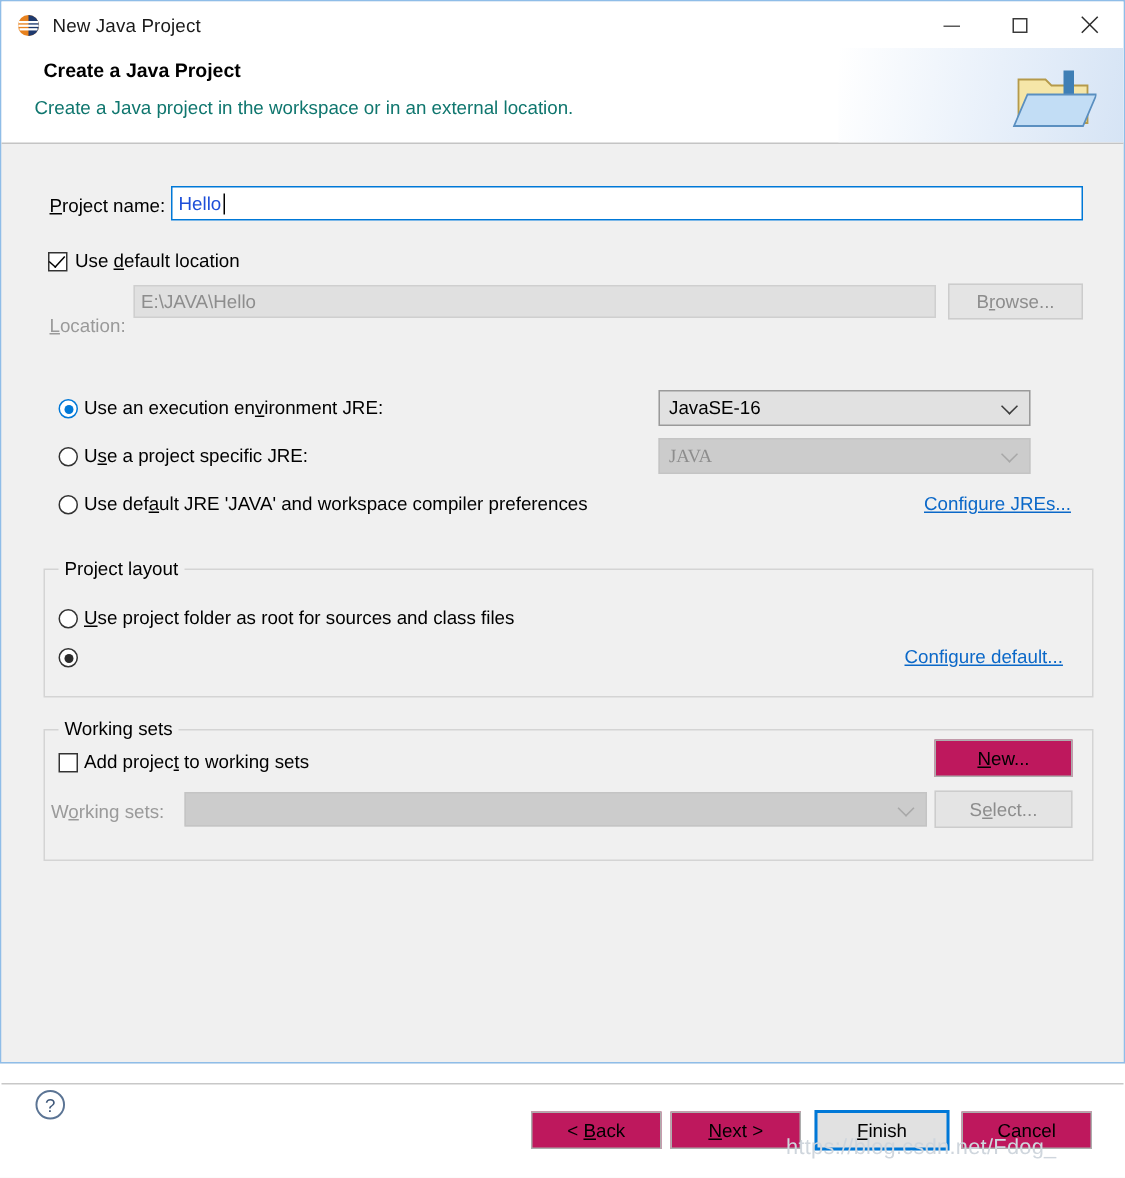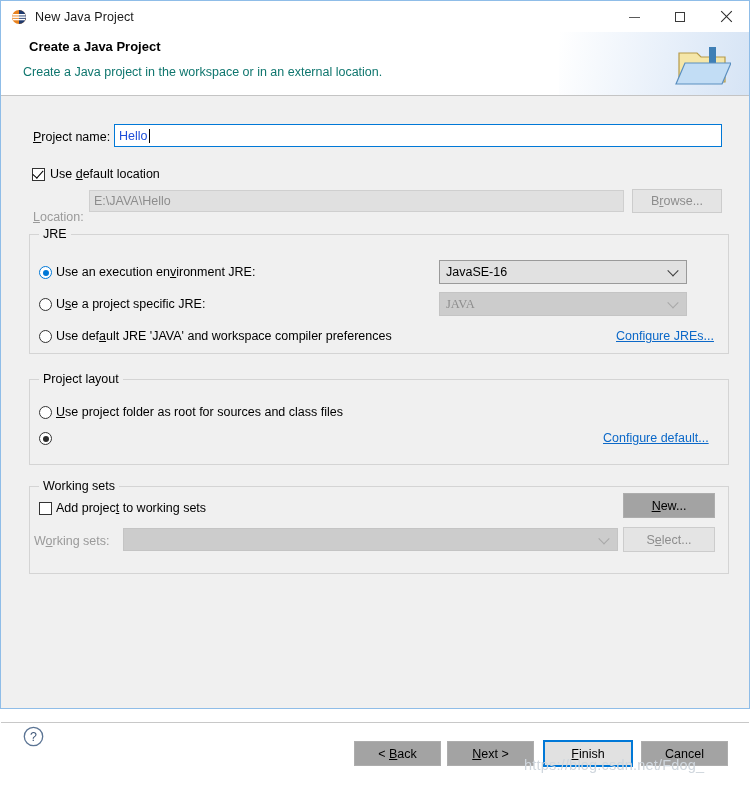--- a/index.html
+++ b/index.html
@@ -146,21 +146,21 @@
   .caret {
     display: inline-block;
     width: 1px; height: 14px;
     background: #000;
     margin-left: 1px;
   }
 
   .btn {
     position: absolute;
     box-sizing: border-box;
-    background: #a3a3a3;
+    background: #be185d;
     border: 1px solid #adadad;
     font-size: 12.5px;
     color: #000;
     display: flex;
     align-items: center;
     justify-content: center;
     font-family: "Liberation Sans", sans-serif;
   }
   .btn.dis { color: #8d8d8d; background: #e4e4e4; border-color: #cccccc; }
   .btn.default {
@@ -349,23 +349,20 @@
     <div class="row-label dis" style="left:32px; top:100px;margin-top:14px;">
       <span class="mnem">L</span>ocation:
     </div>
     <div class="textfield dis" style="left:88px; top:94px; width:535px; height:22px;">
       <span>E:\JAVA\Hello</span>
     </div>
     <div class="btn dis" style="left:631px; top:93px; width:90px; height:24px;">
       <span>B<span class="mnem">r</span>owse...</span>
     </div>
 
-    <div class="groupbox" style="left:28px; top:138px; width:700px; height:120px;">
-      <span class="group-title">JRE</span>
-    </div>
 
     <span class="radio sel-blue" style="left:38px; top:170px;">
       <span class="dot"></span>
     </span>
     <div class="row-label" style="left:55px; top:169px;">
       Use an execution en<span class="mnem">v</span>ironment JRE:
     </div>
     <div class="combo" style="left:438px; top:164px; width:248px; height:24px;">
       <span>JavaSE-16</span>
       <span class="combo-arrow"></span>

